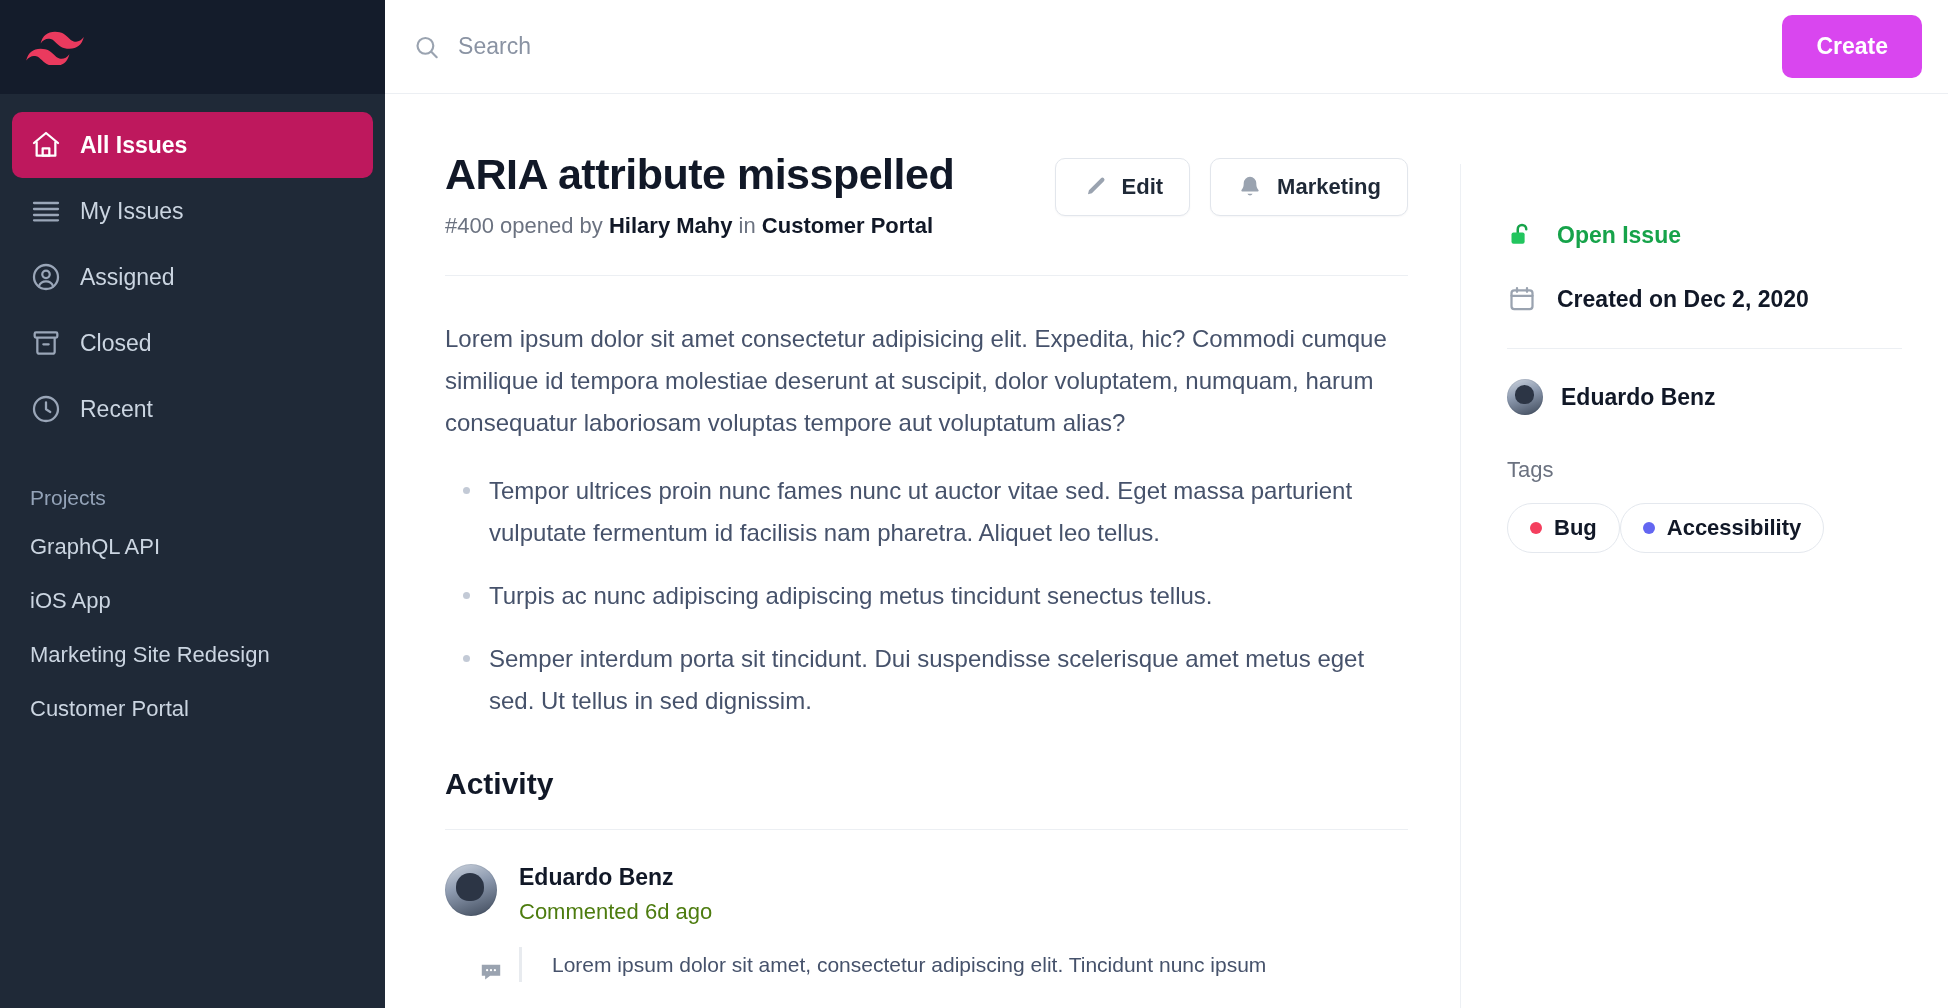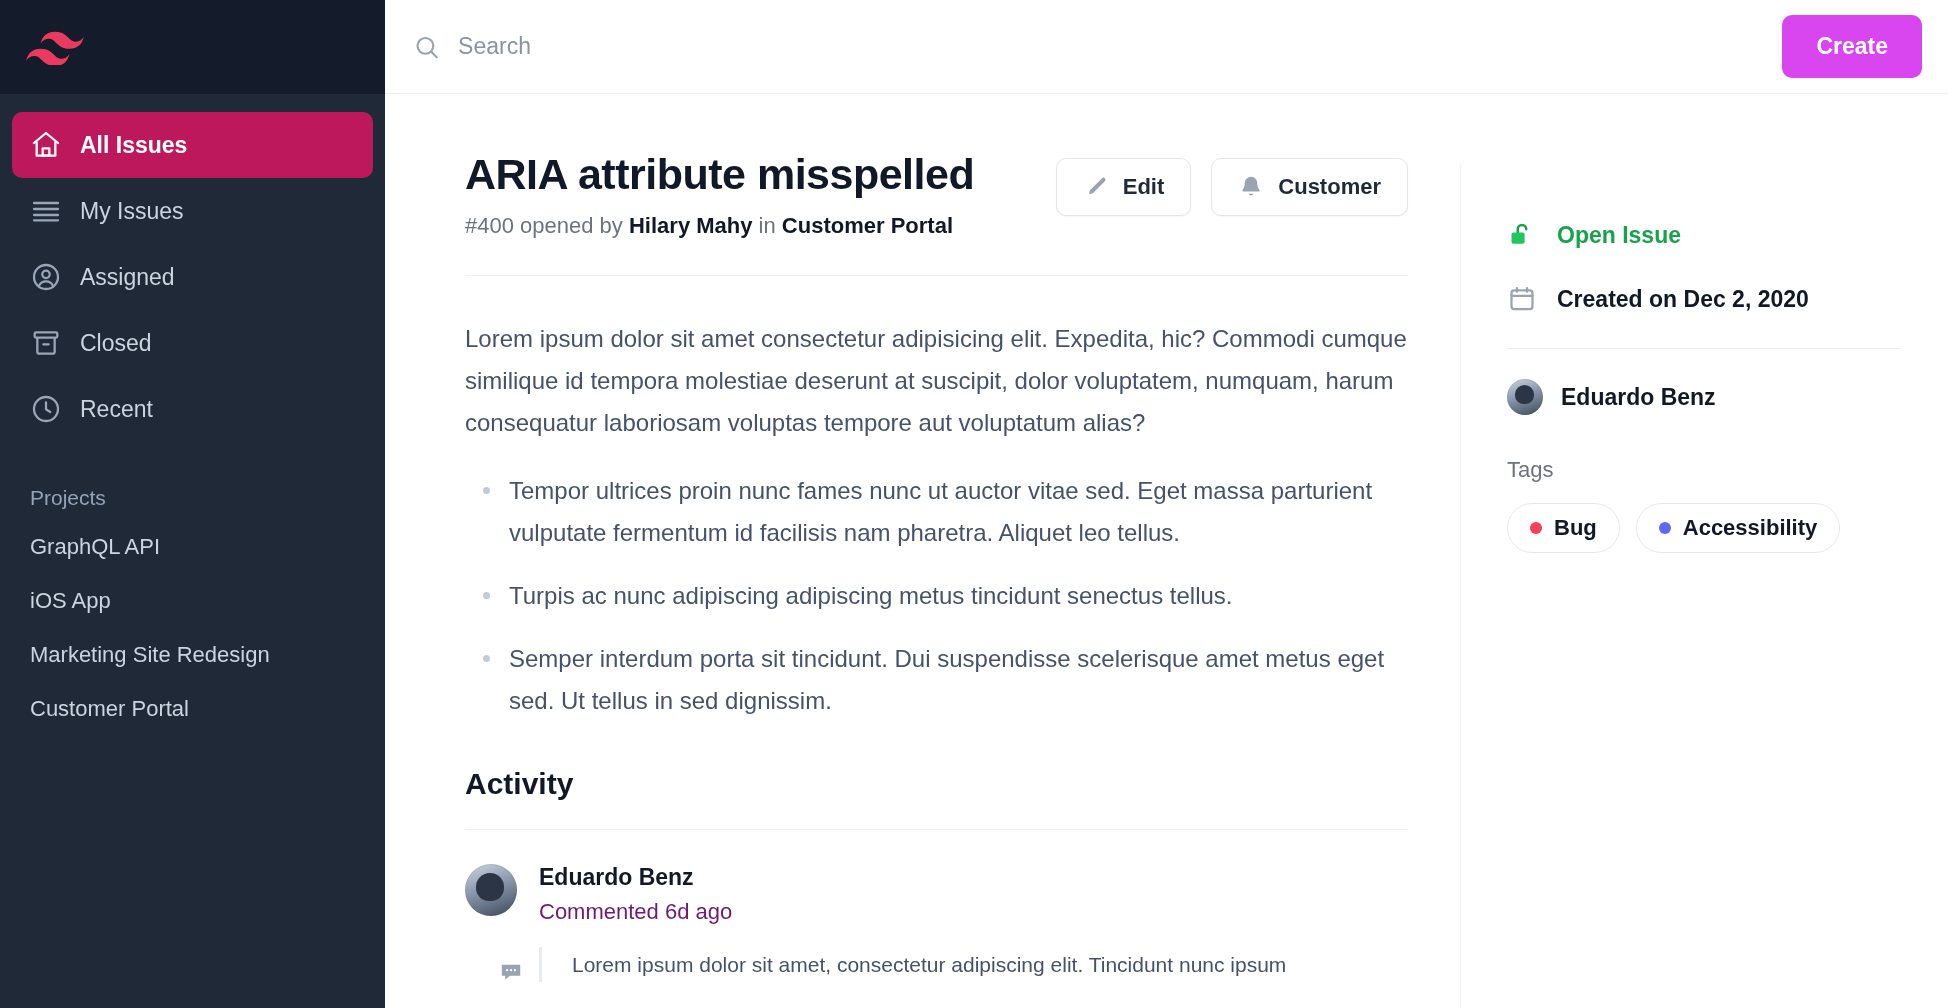--- a/index.html
+++ b/index.html
@@ -64,21 +64,21 @@
   .search-input::placeholder { color: #8a93a3; }
   .create-btn {
     background: #d946ef; color: #ffffff;
     border: none; border-radius: 10px;
     font-family: "Liberation Sans", sans-serif;
     font-size: 23px; font-weight: 600;
     padding: 18px 34px; cursor: pointer;
   }
 
   
-  .content { flex: 1 1 auto; display: flex; min-height: 0; padding-left: 20px; }
+  .content { flex: 1 1 auto; display: flex; min-height: 0; }
   .main-col {
     flex: 1 1 auto; min-width: 0;
     padding: 56px 52px 0 60px;
     overflow: hidden;
   }
   .issue-head { display: flex; align-items: flex-start; justify-content: space-between; gap: 30px; }
   .issue-title {
     font-size: 43px; font-weight: 700; color: #111827;
     letter-spacing: -0.5px; line-height: 1.15;
   }
@@ -127,21 +127,21 @@
     width: 28px; height: 28px; border-radius: 50% 50% 46% 46%;
     background: #2c3545;
   }
   .avatar-badge {
     position: absolute; right: -10px; bottom: -6px;
     width: 32px; height: 32px; border-radius: 7px;
     background: #ffffff; display: flex; align-items: center; justify-content: center;
   }
   .avatar-badge svg { width: 26px; height: 26px; color: #9aa3b0; display: block; }
   .comment-name { font-size: 23px; font-weight: 700; color: #111827; }
-  .comment-meta { font-size: 22px; color: #701a75; margin-top: 8px; }
+  .comment-meta { font-size: 22px; color: #4d7c0f; margin-top: 8px; }
   .comment-body {
     margin-top: 22px; padding-left: 30px;
     border-left: 3px solid #e8ebef;
     font-size: 21px; line-height: 1.7; color: #46526b; text-align: right;
   }
 
   
   .rail {
     flex: 0 0 488px; width: 488px;
     padding: 56px 46px 0 46px;
@@ -151,21 +151,21 @@
   .rail-row { display: flex; align-items: center; gap: 20px; margin-bottom: 34px; }
   .rail-row .ri { width: 30px; height: 30px; flex: 0 0 30px; display: block; }
   .rail-text { font-size: 23px; font-weight: 600; color: #111827; }
   .rail-text.open { color: #16a34a; }
   .rail-rule { height: 1px; background: #eceff3; margin: 14px 0 30px 0; }
   .rail-label { font-size: 22px; color: #6b7280; margin-bottom: 20px; }
   .assignee { display: flex; align-items: center; gap: 18px; margin-bottom: 42px; }
   .assignee .avatar { width: 36px; height: 36px; }
   .assignee .avatar::after { left: 8px; top: 6px; width: 19px; height: 19px; }
   .assignee-name { font-size: 23px; font-weight: 600; color: #111827; }
-  .tags { display: flex; gap: 16px; flex-wrap: wrap; }
+  .tags { display: flex; gap: 0; flex-wrap: wrap; }
   .tag {
     display: flex; align-items: center; gap: 12px;
     border: 1px solid #e4e8ee; border-radius: 999px;
     padding: 11px 22px; font-size: 22px; font-weight: 600; color: #111827;
     background: #ffffff; cursor: pointer;
   }
   .tag-dot { width: 12px; height: 12px; border-radius: 50%; flex: 0 0 12px; }
 </style>
 </head>
 <body>
@@ -258,21 +258,21 @@
               <svg class="bi" viewBox="0 0 24 24" fill="currentColor">
                 <path d="M17.5 3.9a1.9 1.9 0 0 1 2.7 2.7L9.1 17.7l-3.6.9.9-3.6L17.5 3.9Z"></path>
               </svg>
               <span>Edit</span>
             </button>
             <button class="ghost-btn">
               <svg class="bi" viewBox="0 0 24 24" fill="currentColor">
                 <path d="M12 2.6a5.8 5.8 0 0 0-5.8 5.8c0 4.2-1.3 5.6-2 6.4-.4.5-.1 1.3.6 1.3h14.4c.7 0 1-.8.6-1.3-.7-.8-2-2.2-2-6.4A5.8 5.8 0 0 0 12 2.6Z"></path>
                 <path d="M9.6 18.3a2.6 2.6 0 0 0 4.8 0H9.6Z"></path>
               </svg>
-              <span>Customer</span>
+              <span>Marketing</span>
             </button>
           </div>
         </div>
 
         <div class="rule"></div>
 
         <section class="issue-body">
           <p>Lorem ipsum dolor sit amet consectetur adipisicing elit. Expedita, hic? Commodi cumque similique id tempora molestiae deserunt at suscipit, dolor voluptatem, numquam, harum consequatur laboriosam voluptas tempore aut voluptatum alias?</p>
           <ul class="issue-list">
             <li>Tempor ultrices proin nunc fames nunc ut auctor vitae sed. Eget massa parturient vulputate fermentum id facilisis nam pharetra. Aliquet leo tellus.</li>

